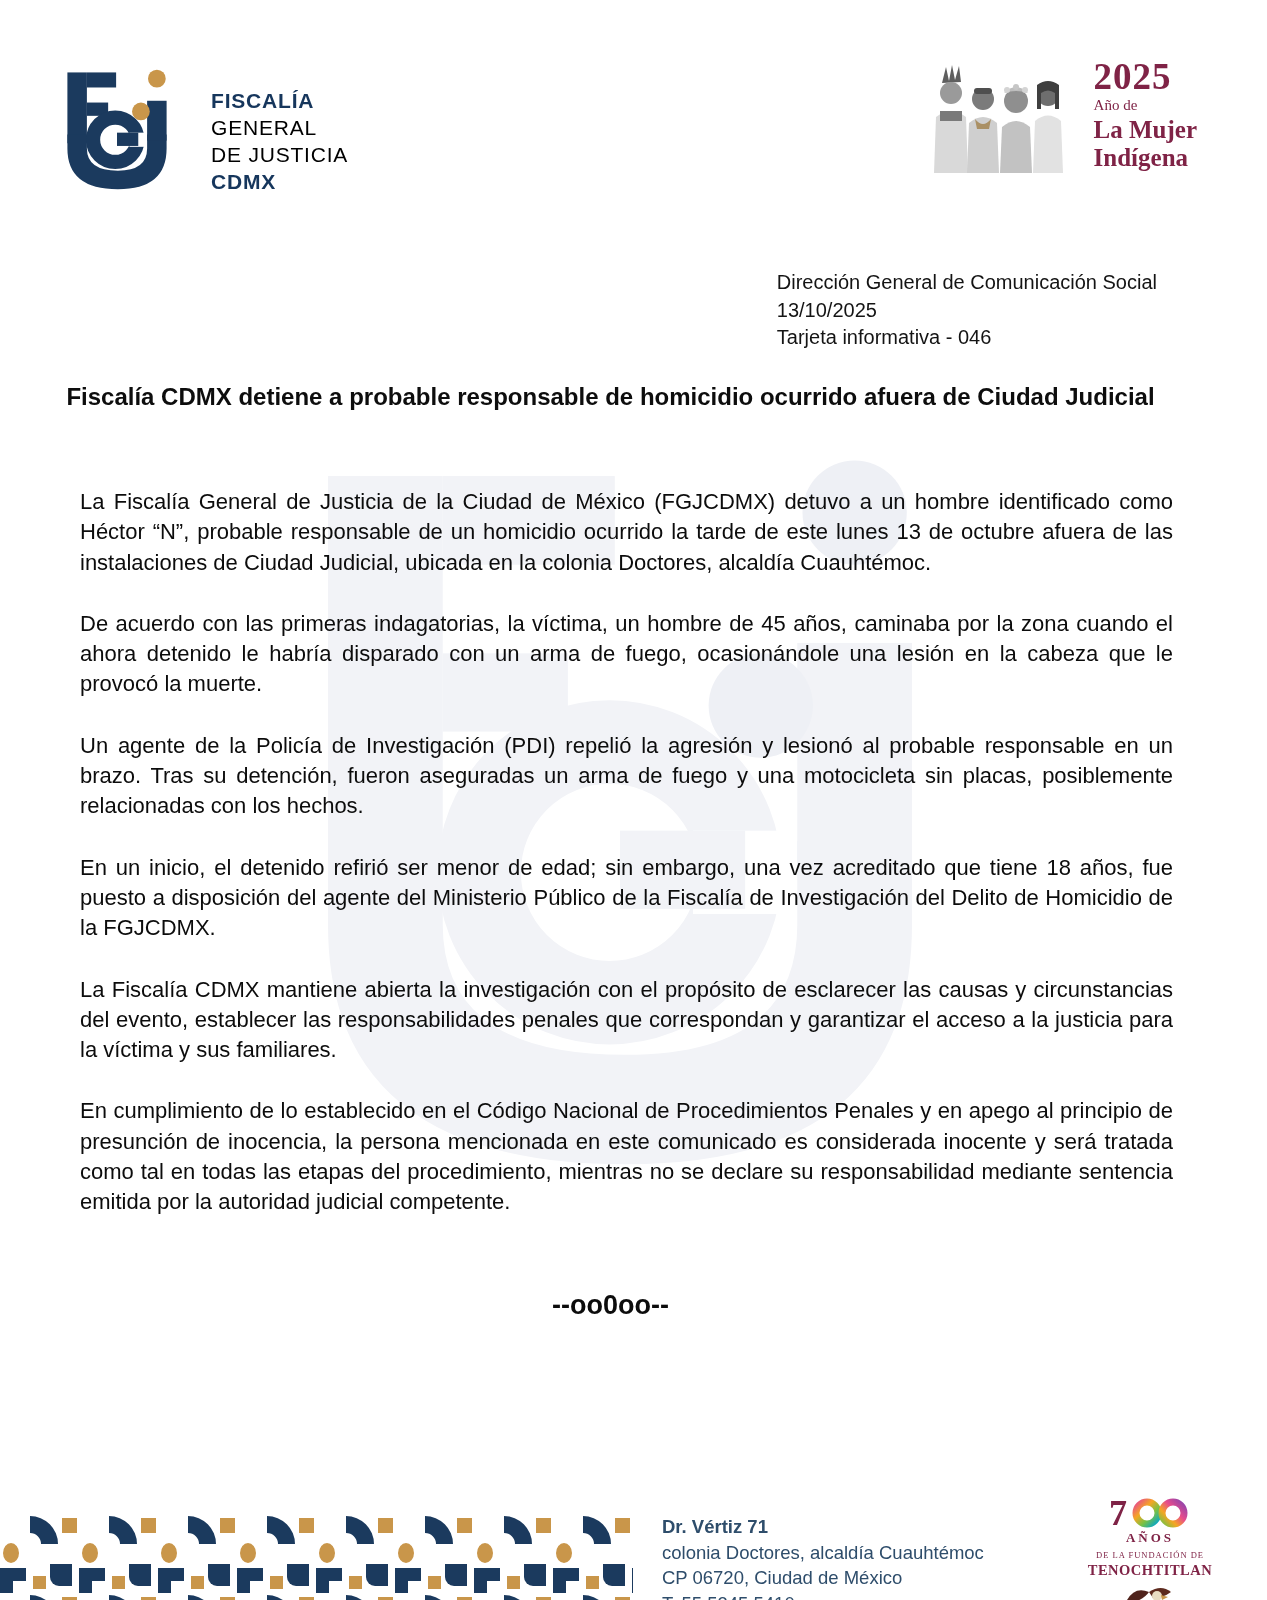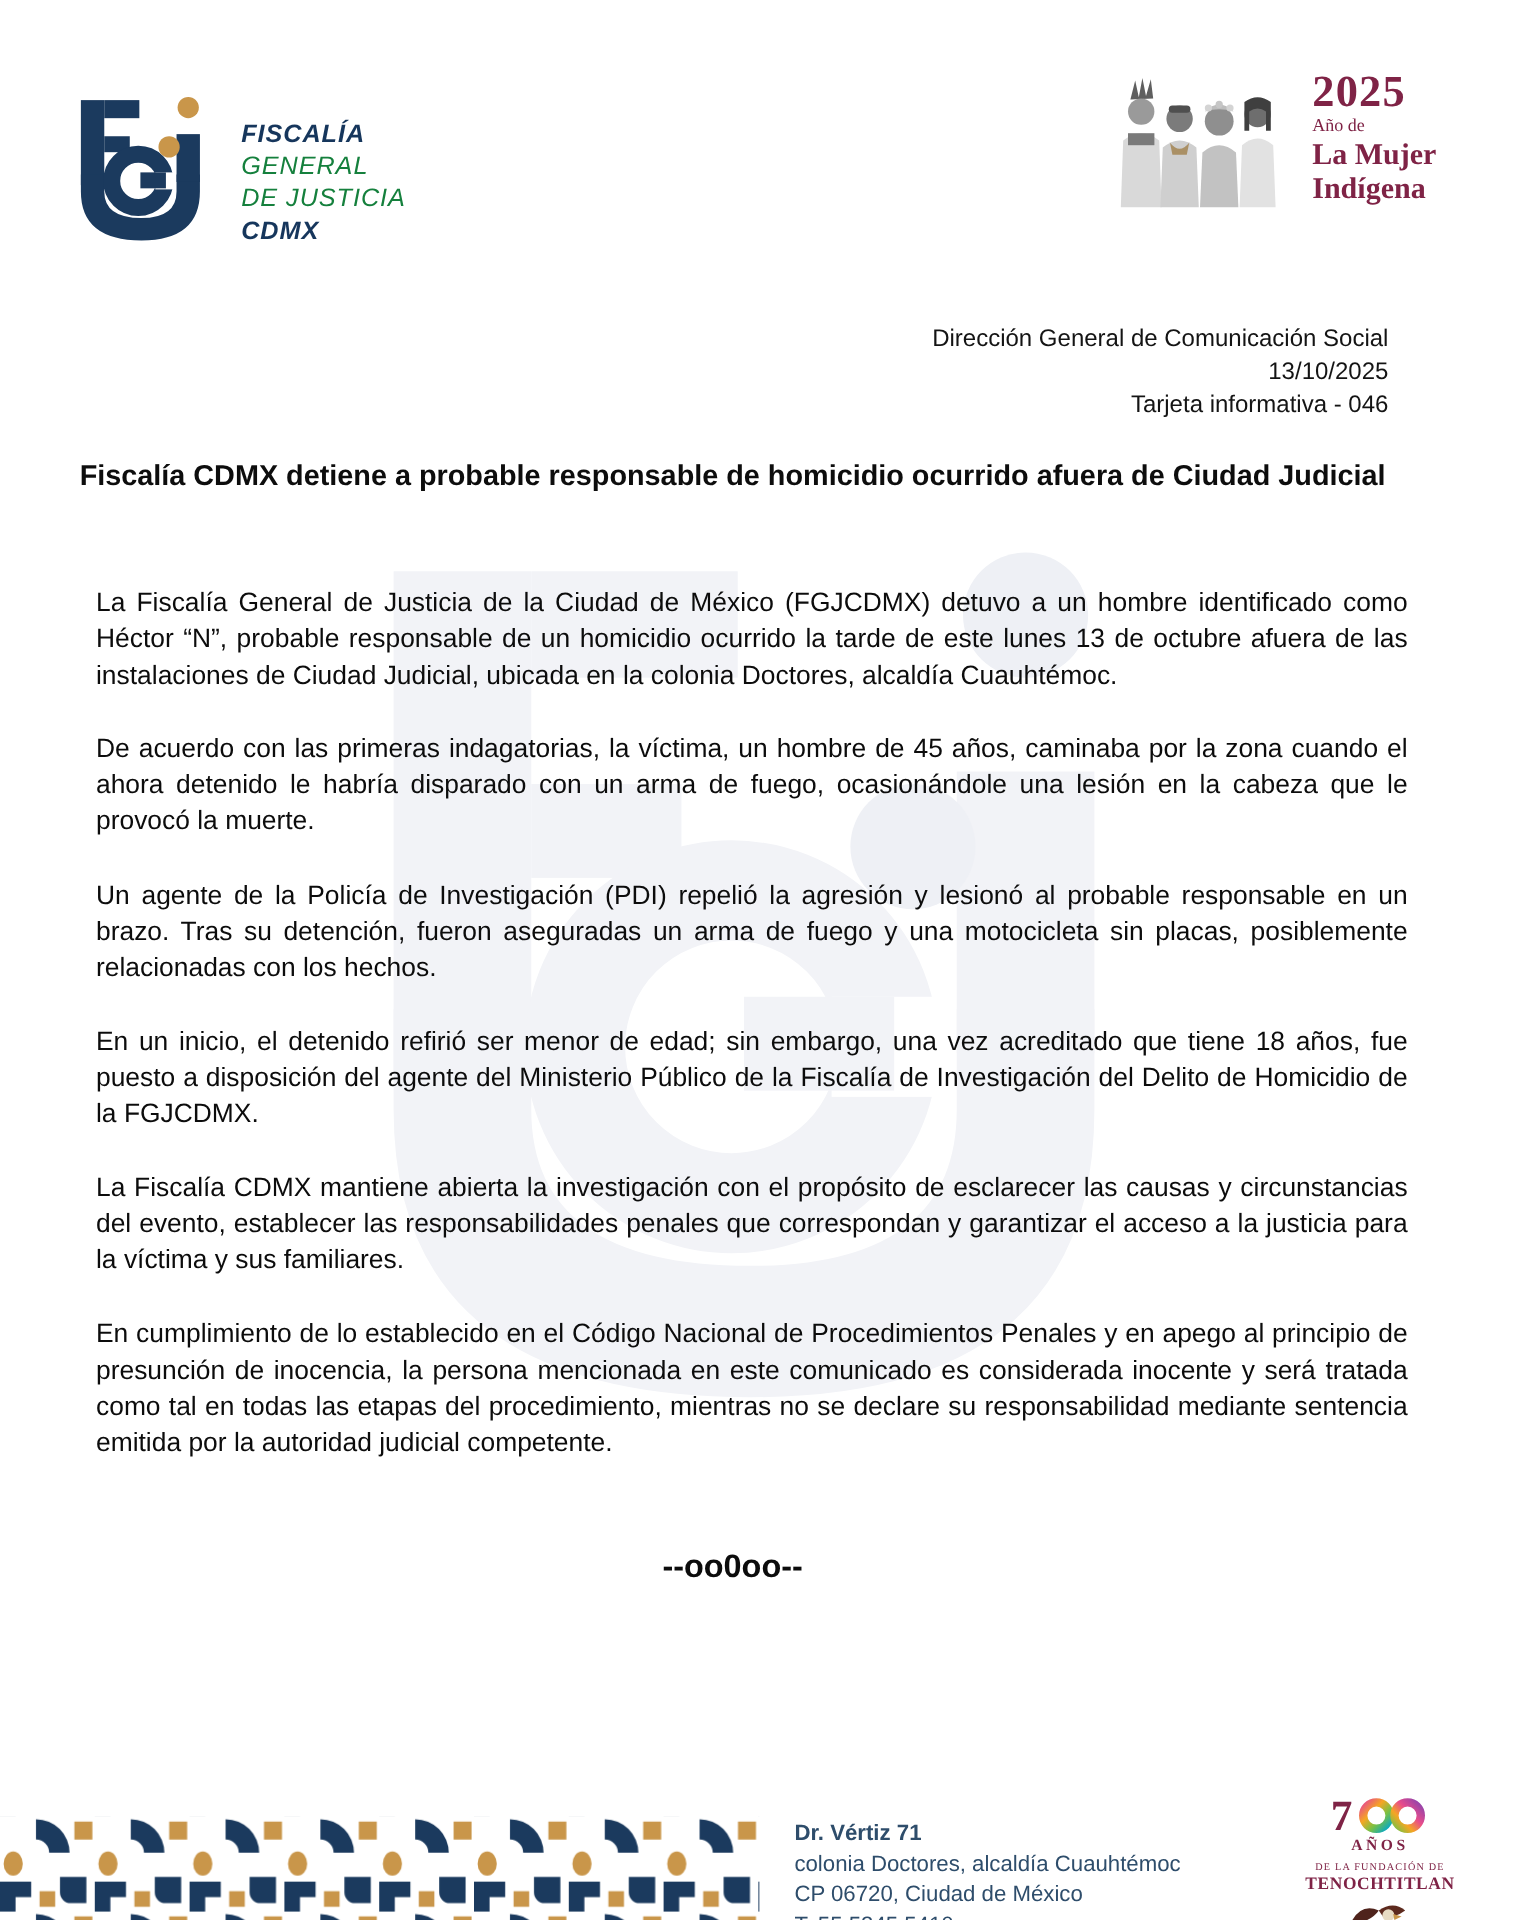--- a/index.html
+++ b/index.html
@@ -13,34 +13,34 @@
   }
   
   .watermark{
     position:absolute;left:255px;top:420px;
     width:730px;height:790px;
     color:#f2f3f7;
     pointer-events:none;
   }
   .watermark svg{--ink:#f2f3f7;--dot:#eef0f5;width:100%;height:100%;}
   
-  .brand{position:absolute;left:55px;top:72px;display:flex;gap:22px;font-style:italic;}
+  .brand{position:absolute;left:55px;top:61px;display:flex;gap:32px;}
   .brand-mono{width:124px;height:138px;--ink:#1b3a5e;--dot:#c9964a;}
   .brand-text{padding-top:26px;line-height:27px;letter-spacing:.8px;font-size:21px;}
   .brand-text .strong{font-weight:bold;color:#16365c;}
-  .brand-text .soft{color:#15803d;}
+  .brand-text .soft{color:#000000;}
   .year-badge{position:absolute;right:70px;top:55px;display:flex;align-items:center;gap:22px;}
   .year-badge svg.women{width:152px;height:118px;}
   .year-text{color:#7f2346;font-family:"Liberation Serif", serif;text-align:left;line-height:1;}
   .year-text .y{font-size:37px;font-weight:bold;letter-spacing:1px;}
   .year-text .s1{font-size:15px;margin-top:3px;}
   .year-text .s2{font-size:25px;font-weight:bold;margin-top:4px;}
   .year-text .s3{font-size:25px;font-weight:bold;margin-top:3px;}
   
-  .meta{position:absolute;top:269px;right:110px;text-align:right;font-size:20px;line-height:27.5px;color:#141414;}
+  .meta{position:absolute;top:269px;right:110px;text-align:left;font-size:20px;line-height:27.5px;color:#141414;}
   .meta .bold{font-weight:normal;}
   
   .title{
     position:absolute;top:381px;left:64px;width:1093px;
     text-align:center;font-size:24px;font-weight:bold;line-height:31px;color:#0d0d0d;
     margin:0;
   }
   
   .body{position:absolute;top:487px;left:80px;width:1093px;}
   .body p{

